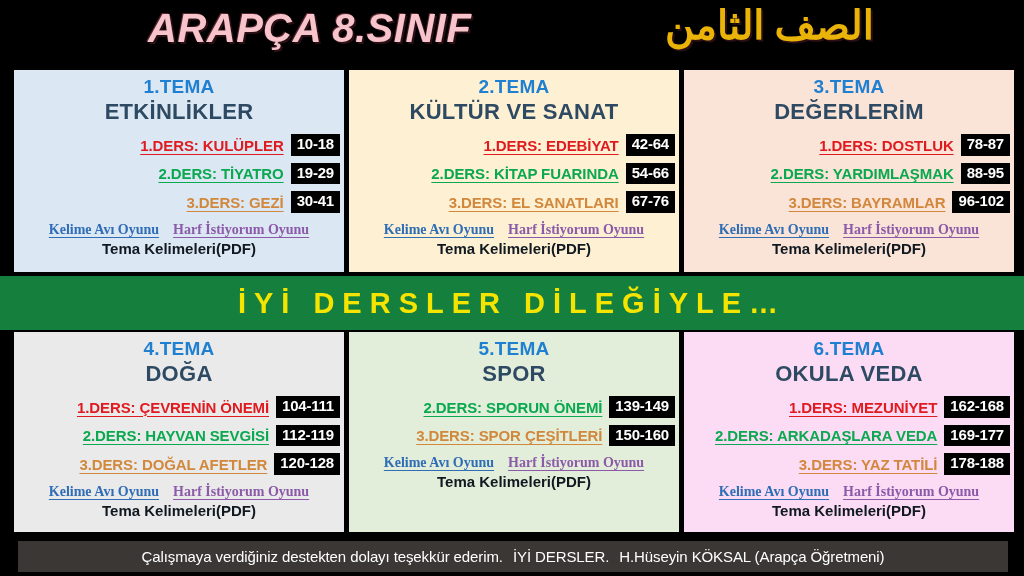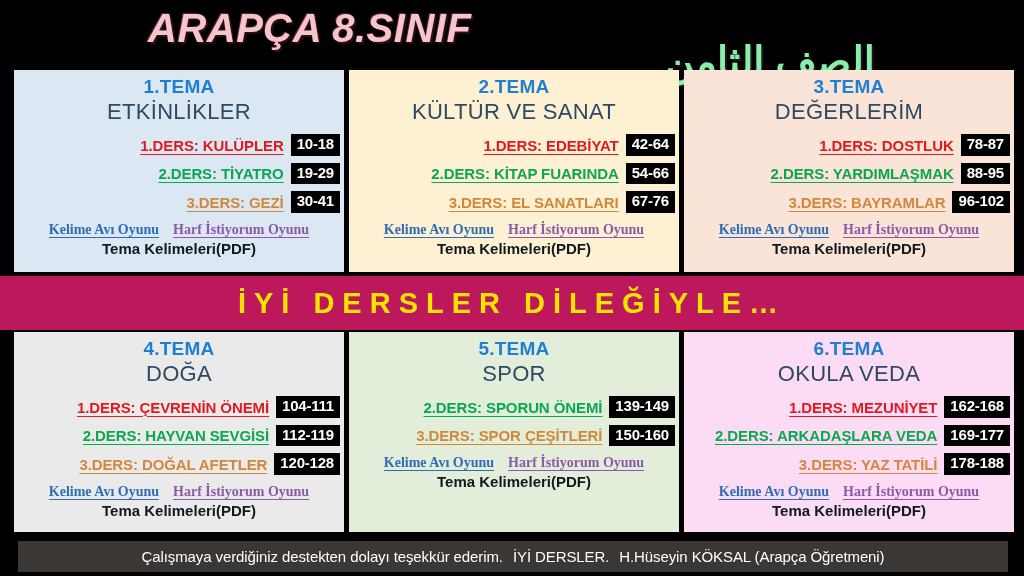--- a/index.html
+++ b/index.html
@@ -20,24 +20,23 @@
     position: absolute; left: 148px; top: 6px;
     font-size: 40px; font-weight: bold; font-style: italic;
     letter-spacing: 0.5px;
     color: #f7c4cc;
     text-shadow: 2px 2px 0 #2a1014, 3px 3px 5px #000, -1px -1px 0 #5c2630;
     font-family: "Liberation Sans", sans-serif;
   }
   .title-ar {
     position: absolute; left: 665px; top: 2px;
     font-size: 40px; font-weight: bold;
-    color: #86efac; direction: rtl;
+    color: #eab308; direction: rtl;
     text-shadow: 2px 2px 0 #2a1014, 3px 3px 5px #000;
-    font-family: Liberation Sans, sans-serif;
-    margin-top: 36px;
+    font-family: Liberation Serif, serif;
   }
 
   
   .row { position: absolute; left: 14px; display: flex; gap: 5px; }
   .row-top    { top: 70px; width: 1000px; height: 202px; }
   .row-bottom { top: 332px; width: 1000px; height: 200px; }
 
   .card {
     flex: 1 1 0;
     padding: 6px 4px 0 4px;
@@ -49,21 +48,21 @@
   .card.c3 { background: #fae3d7; }
   .card.c4 { background: #eaeaea; }
   .card.c5 { background: #e3eeda; }
   .card.c6 { background: #fbdcf4; }
 
   .tema-no {
     font-size: 19px; font-weight: bold; color: #1f7fd0;
     line-height: 1.15; letter-spacing: 0.2px;
   }
   .tema-name {
-    font-size: 22px; font-weight: normal; color: #2e4a63;
+    font-size: 22px; font-weight: bold; color: #2e4a63;
     line-height: 1.25; letter-spacing: 0.3px; margin-bottom: 2px;
     text-align: center;
   }
 
   .lessons { width: 100%; display: flex; flex-direction: column; align-items: flex-end; }
   .lesson {
     display: flex; align-items: center; justify-content: center;
     margin-top: 7px; white-space: nowrap;
   }
   .lesson-label {
@@ -94,21 +93,21 @@
   .game-kelime { color: #2f6db5; }
   .game-harf   { color: #8b5aa8; }
   .pdf-link {
     margin-top: 2px; font-size: 15px; font-weight: bold;
     color: #101820; white-space: nowrap;
   }
 
   
   .banner {
     position: absolute; left: 0; top: 276px; width: 1024px; height: 54px;
-    background: #be185d; display: flex; align-items: center; justify-content: center;
+    background: #15803d; display: flex; align-items: center; justify-content: center;
   }
   .banner-text {
     color: #f5e400; font-size: 29px; font-weight: bold;
     letter-spacing: 8px; font-family: "Liberation Sans", sans-serif;
   }
 
   
   .footer {
     position: absolute; left: 18px; top: 541px; width: 990px; height: 31px;
     background: #3a3735; display: flex; align-items: center; justify-content: center;

